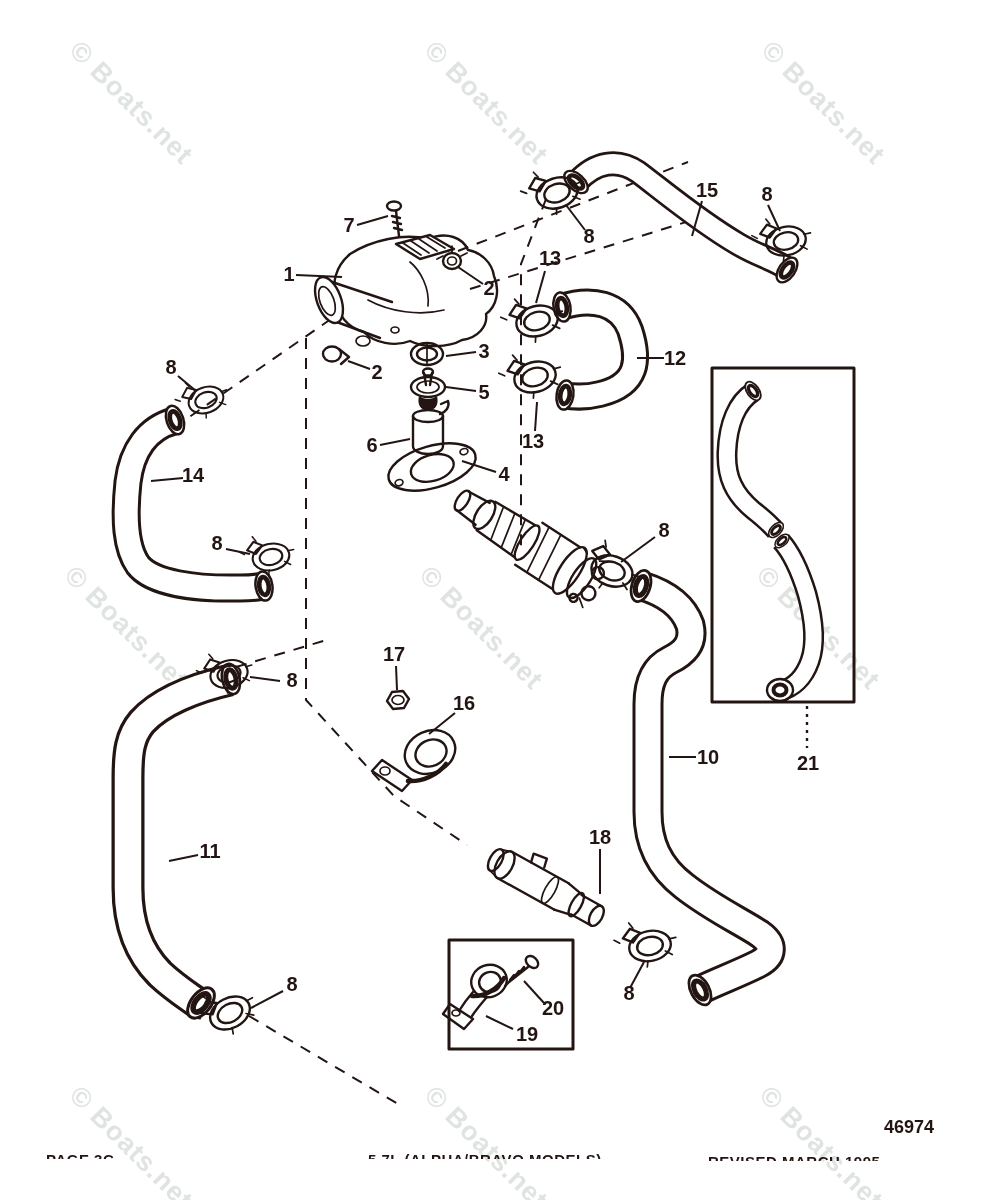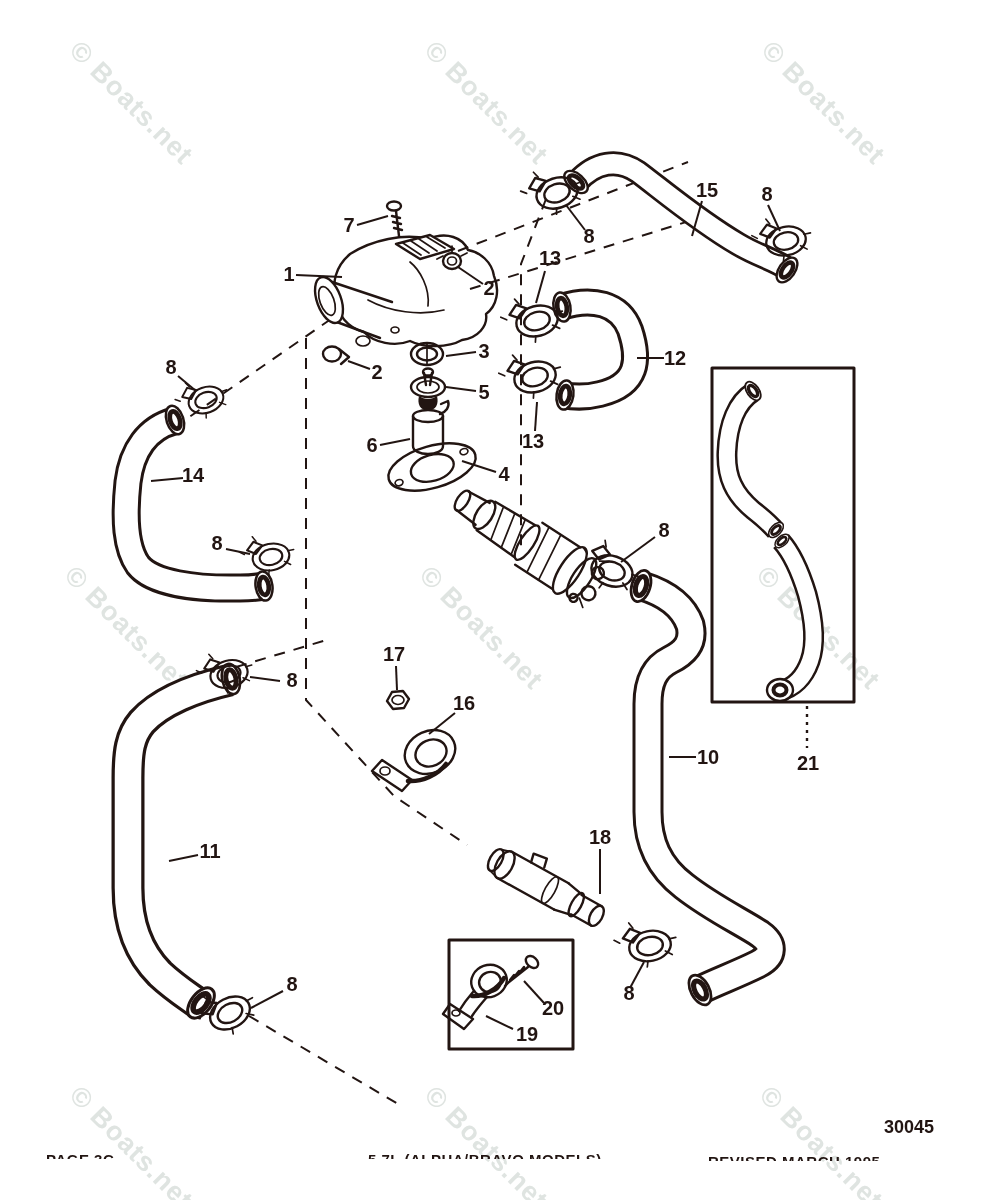--- a/index.html
+++ b/index.html
@@ -311,19 +311,19 @@
     <text class="lbl" x="708" y="764">10</text>
     <text class="lbl" x="600" y="844">18</text>
     <text class="lbl" x="629" y="1000">8</text>
     <text class="lbl" x="553" y="1015">20</text>
     <text class="lbl" x="527" y="1041">19</text>
     <text class="lbl" x="808" y="770">21</text>
   </g>
 </svg>
 
   <div>
-    <div class="dnum" style="left:884px;top:1117px;">30045</div>
+    <div class="dnum" style="left:884px;top:1117px;">46974</div>
     <div class="foot" style="left:46px;top:1151px;width:140px;">PAGE 3C</div>
     <div class="foot" style="left:368px;top:1151px;width:260px;">5.7L (ALPHA/BRAVO MODELS)</div>
     <div class="foot" style="left:708px;top:1153px;width:230px;">REVISED MARCH 1995</div>
   </div>
 
 </div>
 
 </body></html>

